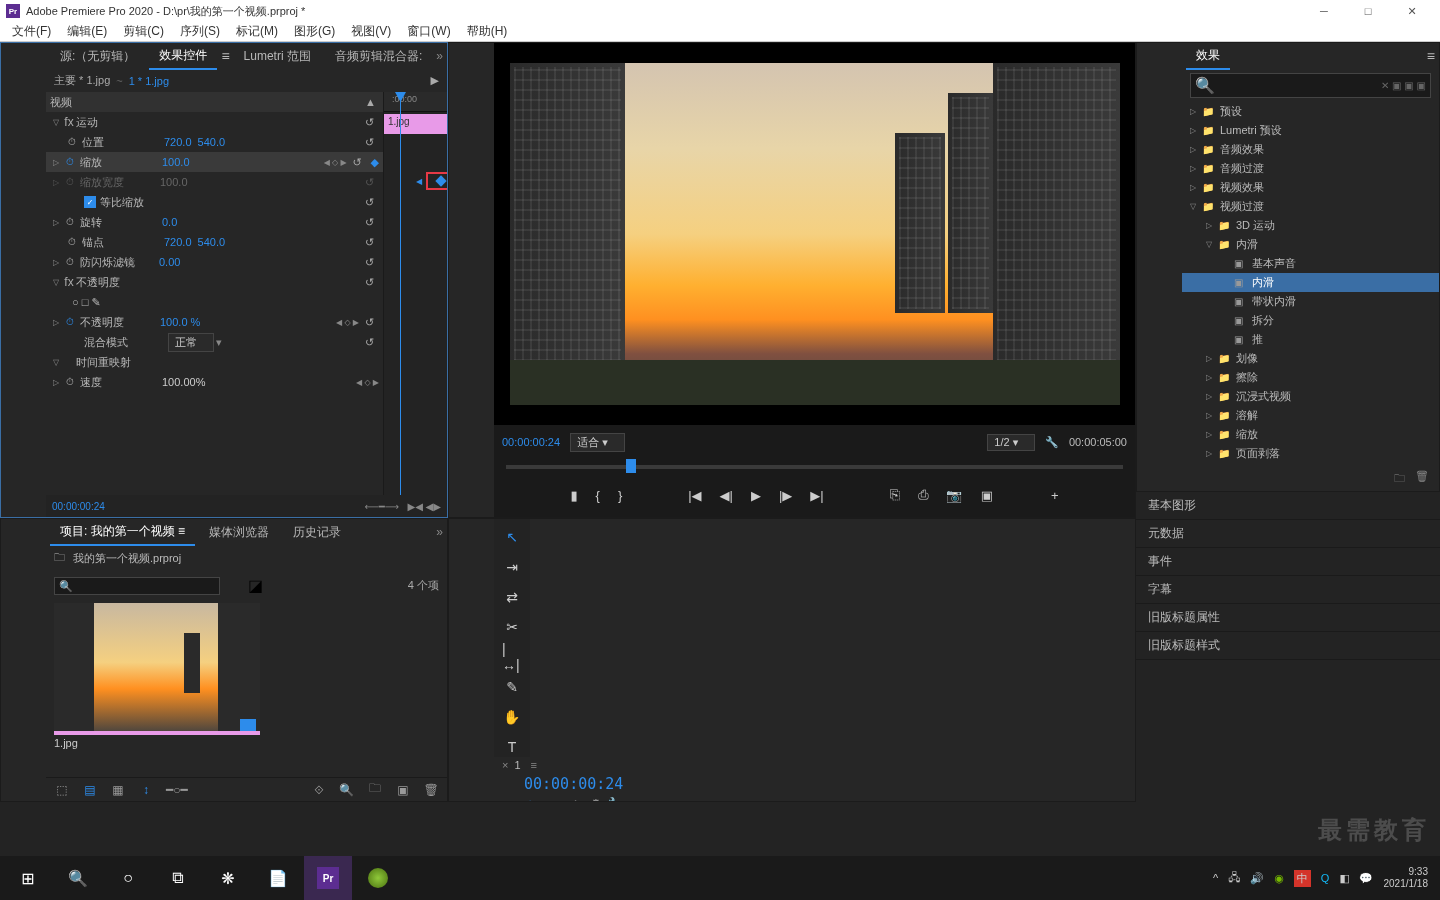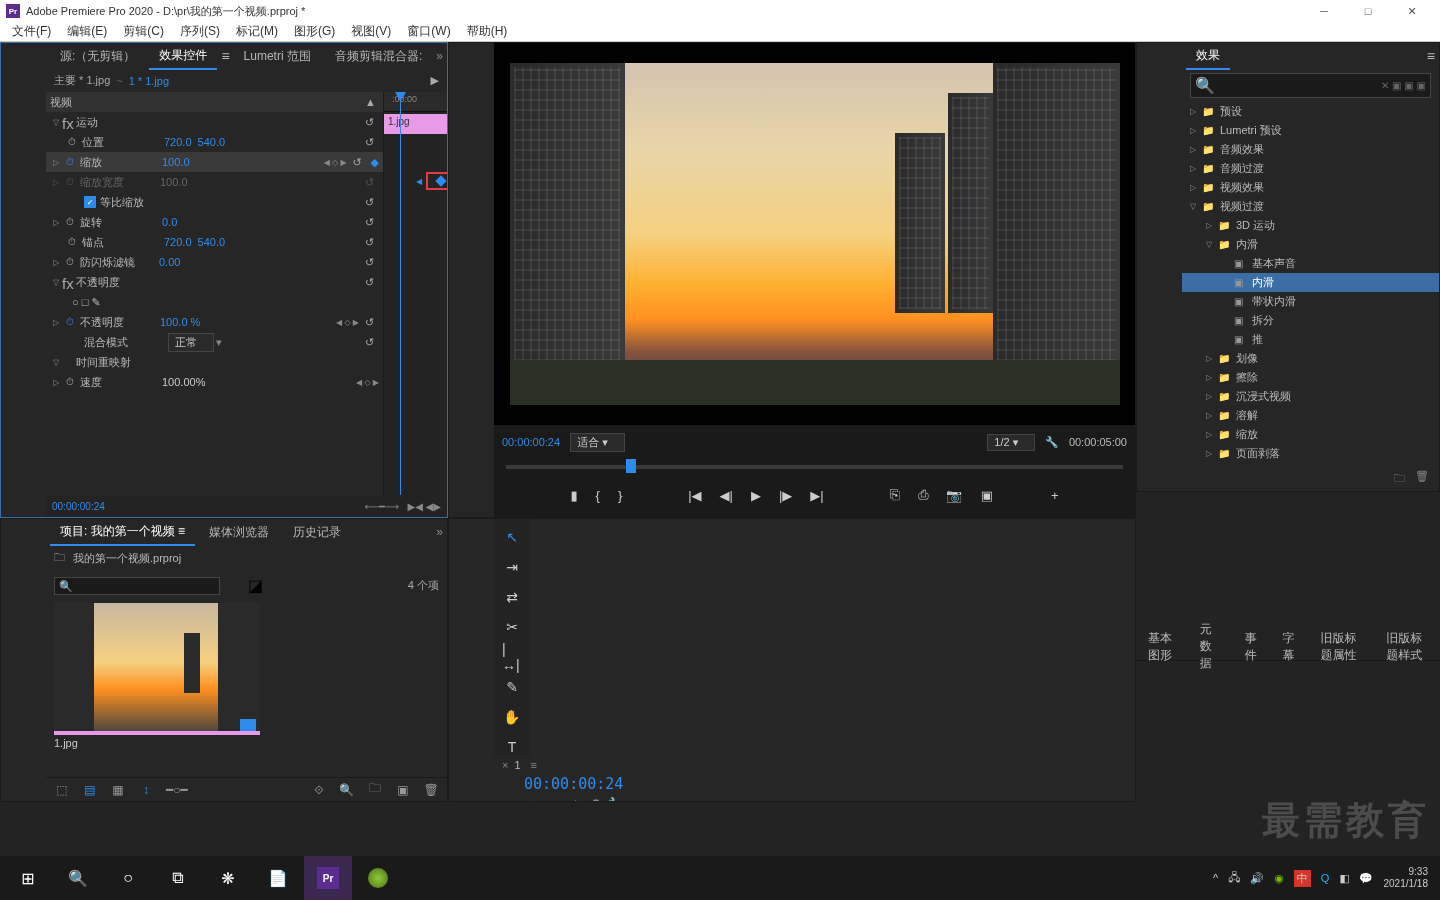--- a/index.html
+++ b/index.html
@@ -39,21 +39,21 @@
 .ec-playhead { position: absolute; top: 0; bottom: 0; width: 1px; background: #2d8ceb; left: 16px; }
 .ec-playhead::before { content: ''; position: absolute; top: 0; left: -5px; width: 11px; height: 10px; background: #2d8ceb; clip-path: polygon(0 0, 100% 0, 50% 100%); }
 .keyframe-zone { position: absolute; top: 80px; left: 42px; width: 54px; height: 18px; border: 2px solid #e63946; display: flex; align-items: center; justify-content: space-around; }
 .keyframe-zone .kf { width: 8px; height: 8px; background: #2d8ceb; transform: rotate(45deg); }
 .keyframe-zone::before { content:'◀'; position:absolute; left:-12px; color:#2d8ceb; font-size:8px; }
 .keyframe-zone::after { content:'▶'; position:absolute; right:-12px; color:#2d8ceb; font-size:8px; }
 
 .prop-row { display: flex; align-items: center; height: 20px; font-size: 11px; color: #b8b8b8; padding: 0 4px; }
 .prop-row.section { background: #313131; }
 .prop-row .arrow { width: 12px; text-align: center; color: #888; font-size: 8px; }
-.prop-row .fx-icon { width: 14px; height: 14px; font-size: 15px; color: #aaa; }
+.prop-row .fx-icon { width: 14px; height: 14px; font-size: 12px; color: #aaa; text-align:center;}
 .prop-row .stopwatch { width: 14px; font-size: 10px; color: #aaa; }
 .prop-row .stopwatch.active { color: #2d8ceb; }
 .prop-row .label { flex: 0 0 auto; }
 .prop-row .val { color: #2d8ceb; margin-left: 6px; }
 .prop-row .val.dim { color: #666; }
 .prop-row .kf-nav { display: flex; gap: 2px; margin-left: auto; font-size: 8px; color: #888; }
 .prop-row .reset { margin-left: 6px; width: 14px; color: #aaa; }
 .prop-row .indent1 { margin-left: 18px; }
 .prop-row .indent2 { margin-left: 34px; }
 .checkbox-sq { width: 12px; height: 12px; background: #2d8ceb; display: inline-flex; align-items: center; justify-content: center; color: #fff; font-size: 8px; margin-right: 4px; }
@@ -89,21 +89,21 @@
 .effects-panel { flex: 0 0 450px; }
 .effects-search { margin: 4px 8px; display: flex; align-items: center; background: #1a1a1a; border: 1px solid #444; padding: 2px 4px; }
 .effects-search input { flex:1; background: transparent; border: none; color: #ccc; font-size: 11px; outline:none; }
 .effects-tree { flex: 1; overflow-y: auto; font-size: 11px; color: #bbb; }
 .tree-row { display: flex; align-items: center; height: 19px; padding-left: 8px; }
 .tree-row .arrow { width: 12px; font-size: 8px; color: #888; }
 .tree-row .folder { width: 14px; font-size: 10px; color: #999; margin-right: 4px; }
 .tree-row.selected { background: #3a6ea5; color: #fff; }
 .tree-row.indent1 { padding-left: 24px; }
 .tree-row.indent2 { padding-left: 40px; }
-.side-panels { flex: 1; display: flex; flex-direction: row; align-items: center; }
+.side-panels { flex: 1; display: flex; flex-direction: column; }
 .side-tab { height: 28px; display: flex; align-items: center; padding: 0 12px; font-size: 12px; color: #bbb; border-bottom: 1px solid #1a1a1a; }
 
 
 .project { grid-column: 1; grid-row: 2; }
 .proj-header { display: flex; padding: 4px 8px; align-items: center; font-size: 11px; color: #bbb; gap: 8px; }
 .proj-body { flex: 1; display: flex; flex-direction: column; padding: 4px 8px; }
 .proj-search { display: flex; align-items: center; gap: 8px; }
 .proj-search input { flex: 0 0 160px; background: #1a1a1a; border: 1px solid #444; color: #ccc; font-size: 11px; padding: 2px 18px 2px 4px; }
 .proj-thumb { width: 206px; height: 148px; margin-top: 8px; display: flex; flex-direction: column; }
 .thumb-img { flex: 1; background: linear-gradient(180deg,#c8b8a0 0%,#f5d080 45%,#ff9020 65%,#404040 100%); position: relative; }
@@ -127,21 +127,21 @@
 
 
 .taskbar { position: absolute; bottom: 0; left: 0; right: 0; height: 44px; background: #1a1a1a; display: flex; align-items: center; padding: 0 4px; gap: 2px; }
 .taskbar .tb-btn { width: 48px; height: 44px; display: flex; align-items: center; justify-content: center; color: #fff; font-size: 16px; }
 .taskbar .tb-btn.pr { background: #3a2850; }
 .taskbar .pr-icon-sq { width:22px; height:22px; background:#5c2d91; display:flex;align-items:center;justify-content:center; font-size:10px; font-weight:bold;}
 .taskbar .tray { margin-left: auto; display: flex; align-items: center; gap: 10px; font-size: 11px; color: #ccc; padding-right: 8px; }
 .taskbar .clock { text-align: right; font-size: 10px; line-height: 12px; }
 
 
-.watermark { position: absolute; right: 10px; bottom: 54px; font-size: 38px; color: rgba(200,200,200,0.25); font-weight: bold; letter-spacing: 4px; }
+.watermark { position: absolute; right: 10px; bottom: 54px; font-size: 24px; color: rgba(200,200,200,0.25); font-weight: bold; letter-spacing: 4px; }
 
 .effects-icons-row { display:flex; justify-content:flex-end; gap:10px; padding:2px 10px; font-size:11px; color:#888;}
 </style>
 </head>
 <body>
 
 <div class="titlebar">
   <div class="app-icon">Pr</div>
   <span>Adobe Premiere Pro 2020 - D:\pr\我的第一个视频.prproj *</span>
   <span class="spacer"></span>

